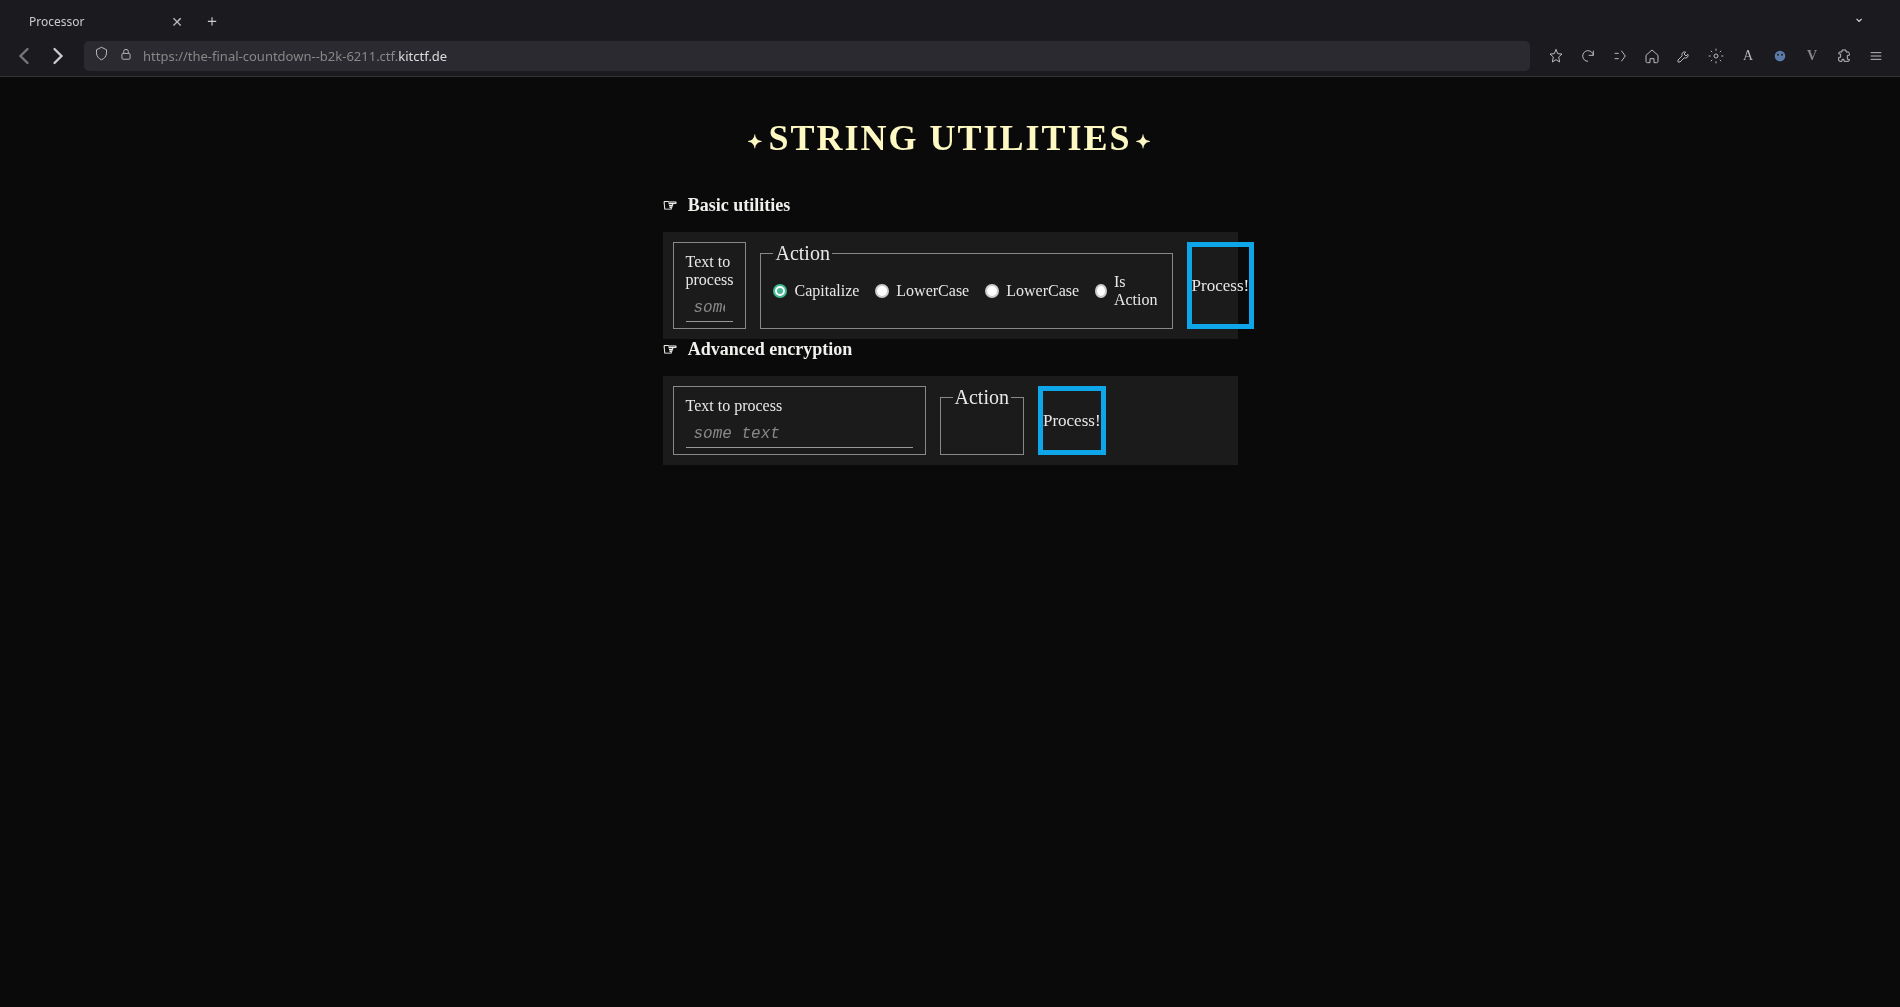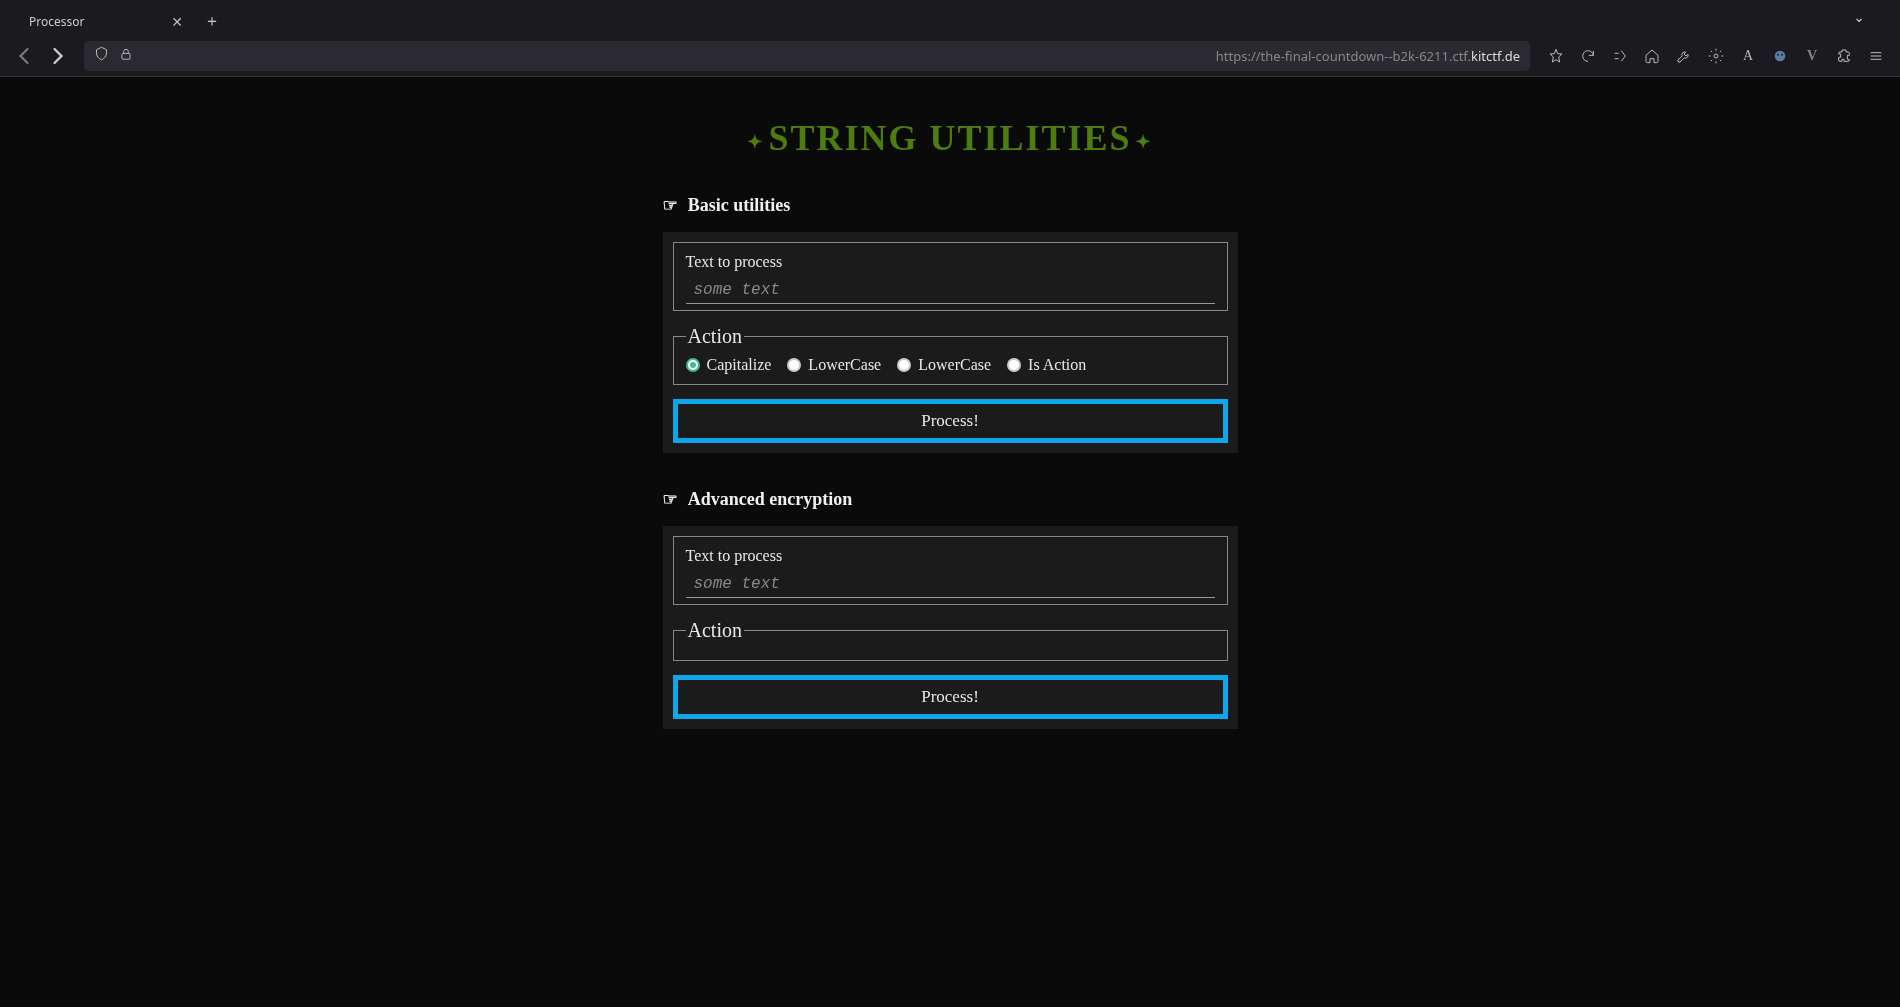--- a/index.html
+++ b/index.html
@@ -111,21 +111,20 @@
       font-family: system-ui, sans-serif;
     }
     .shield-icon, .lock-icon {
       color: #bbb;
       font-size: 13px;
     }
     .url {
       color: #888;
       font-size: 13px;
       flex: 1;
-      text-align: right;
     }
     .url .domain { color: #ddd; }
     .toolbar-right {
       display: flex;
       align-items: center;
       gap: 4px;
     }
     .toolbar-icon {
       width: 28px;
       height: 28px;
@@ -157,21 +156,21 @@
       padding-top: 40px;
     }
     .container {
       width: 575px;
     }
     .title {
       text-align: center;
       font-size: 36px;
       font-weight: bold;
       letter-spacing: 2px;
-      color: #4d7c0f;
+      color: #fef9c3;
       margin-bottom: 36px;
       font-family: Georgia, serif;
     }
     .title .sparkle {
       font-size: 18px;
       vertical-align: middle;
       margin: 0 4px;
     }
     .description {
       font-size: 17px;
@@ -188,23 +187,22 @@
       align-items: center;
       gap: 10px;
     }
     .section-heading .icon {
       font-size: 17px;
     }
     .panel {
       background: #1b1b1b;
       padding: 10px;
       display: flex;
-      flex-direction: column;
+      flex-direction: row;
       gap: 14px;
-      margin-bottom: 36px;
     }
     .text-box {
       border: 1px solid #888;
       padding: 10px 12px 6px 12px;
     }
     .text-box-label {
       font-size: 16px;
       color: #e8e8e8;
       margin-bottom: 6px;
     }

